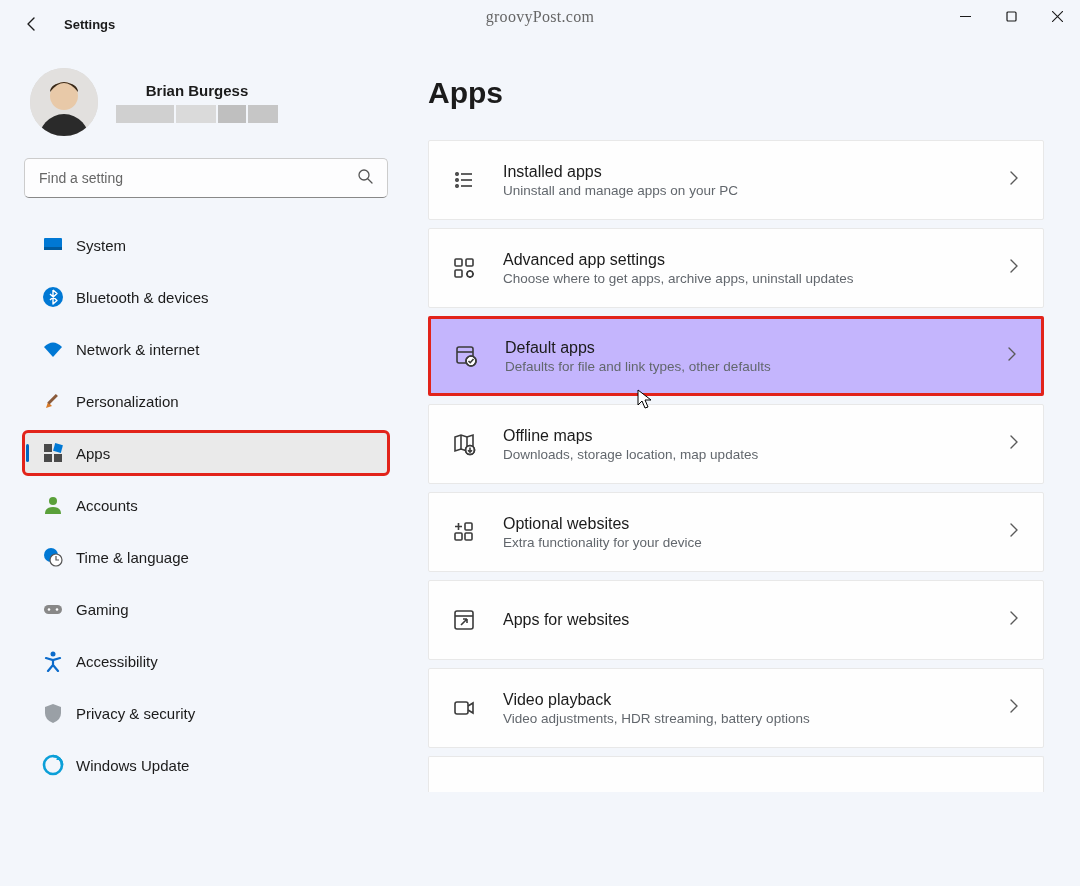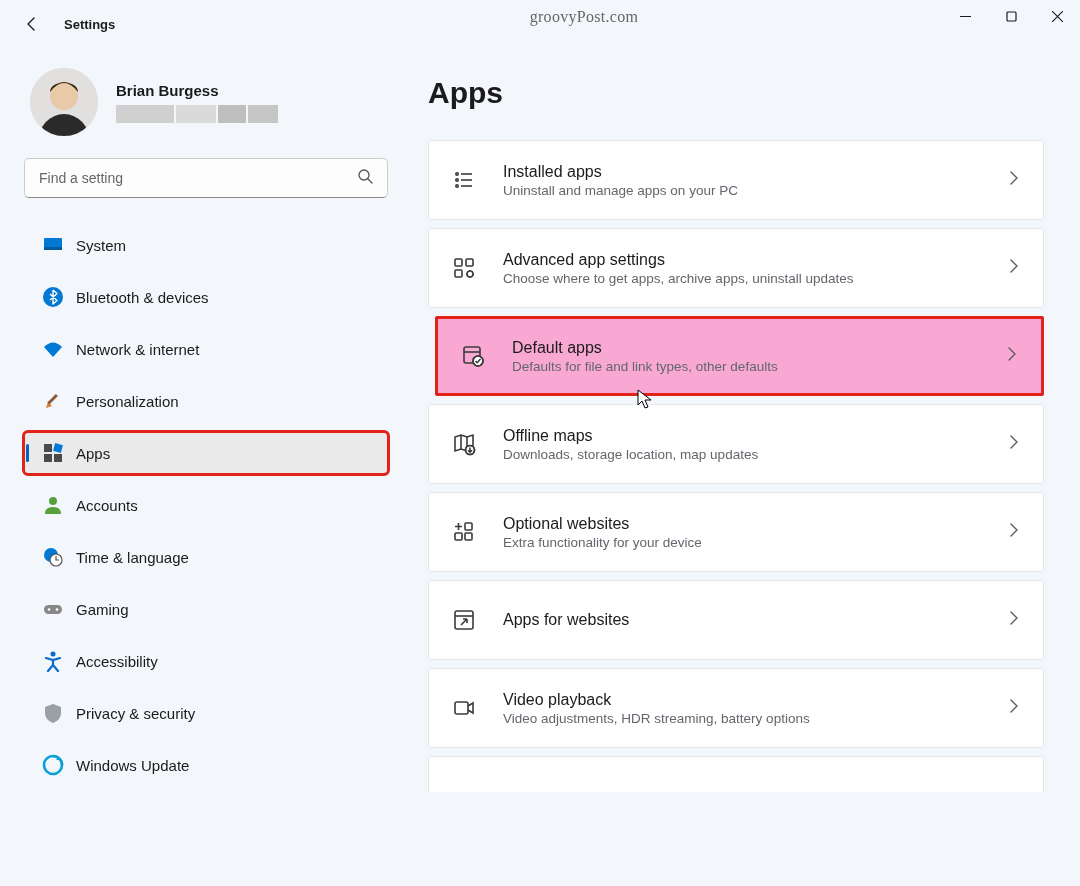--- a/index.html
+++ b/index.html
@@ -1,32 +1,32 @@
 <!DOCTYPE html>
 <html><head>
 <meta charset="utf-8">
 <style>
 * { box-sizing: border-box; margin: 0; padding: 0; font-family: "Segoe UI", "Segoe UI Variable", -apple-system, sans-serif; }
 body { background: #f3f6fb; width: 1080px; height: 886px; overflow: hidden; position: relative; color:#1b1b1b; }
 
 .titlebar { height: 48px; display:flex; align-items:center; padding:0 8px 0 16px;font-weight:bold; }
 .titlebar .back { width:32px; height:32px; display:flex; align-items:center; justify-content:center; border-radius:4px; }
 .titlebar .title { margin-left:16px; font-size:13px; color:#1b1b1b; }
-.watermark { position:absolute; left:50%; transform:translateX(-50%); top:8px; font-family:Georgia,serif; color:#666; font-size:16px; letter-spacing:0.3px;margin-left:44px; }
+.watermark { position:absolute; left:50%; transform:translateX(-50%); top:8px; font-family:Georgia,serif; color:#666; font-size:16px; letter-spacing:0.3px; }
 .winctrls { position:absolute; right:0; top:0; display:flex; }
 .winctrls .btn { width:46px; height:32px; display:flex; align-items:center; justify-content:center; }
 .winctrls svg { stroke:#1b1b1b; }
 
 .content { display:flex; height:calc(100% - 48px); }
 
 .sidebar { width:400px; padding:20px 12px 0 24px; }
 .user { display:flex; align-items:center; gap:18px; margin-bottom:22px; padding-left:6px; }
 .avatar { width:68px; height:68px; border-radius:50%; background:#d8d8d8; overflow:hidden; display:flex; align-items:flex-end; justify-content:center; }
 .avatar svg { width:100%; height:100%; }
-.uinfo .uname { font-weight:600; font-size:15px; color:#1b1b1b; }
+.uinfo .uname { font-weight:600; font-size:15px; color:#1b1b1b;text-align:center; }
 .uinfo .uredact { margin-top:6px; display:flex; gap:2px; }
 .uinfo .uredact span { display:inline-block; height:18px; background:#c8c8c8; }
 .uinfo .uredact span:nth-child(1){ width:58px; background:#d0d0d0;}
 .uinfo .uredact span:nth-child(2){ width:40px; background:#dadada;}
 .uinfo .uredact span:nth-child(3){ width:28px; background:#bfbfbf;}
 .uinfo .uredact span:nth-child(4){ width:30px; background:#c6c6c6;}
 
 .search { height:40px; border:1px solid #ccc; border-bottom:1.5px solid #888; border-radius:5px; background:#fdfdfe; display:flex; align-items:center; padding:0 14px; margin:0 0 26px 0; }
 .search input { flex:1; border:none; outline:none; background:transparent; font-size:14px; color:#b91c1c; }
 .search input::placeholder { color:#666; }
@@ -36,21 +36,21 @@
 .nav li { height:42px; display:flex; align-items:center; gap:12px; padding:0 12px 0 18px; border-radius:4px; font-size:15px; color:#1b1b1b; cursor:default; margin-bottom:10px; position:relative; }
 .nav li .nicon { width:22px; height:22px; display:flex; align-items:center; justify-content:center; }
 .nav li.active { background:#eaeaea; }
 .nav li.active::before { content:""; position:absolute; left:2px; top:12px; bottom:12px; width:3px; border-radius:2px; background:#0067c0; }
 .nav li.highlighted { outline:3px solid #e2231a; outline-offset:-1px; }
 
 .main { flex:1; padding:28px 36px 0 28px; overflow-y:auto; }
 .page-title { font-size:30px; font-weight:600; margin-bottom:30px; }
 .cards { display:flex; flex-direction:column; gap:8px; }
 .card { background:#fefefe; border:1px solid #e8e8e8; border-radius:2px; height:80px; display:flex; align-items:center; padding:0 22px; gap:26px; }
-.card.highlighted { border:3px solid #e2231a; background:#f9a8d4;margin-left:7px; }
+.card.highlighted { border:3px solid #e2231a; background:#c4b5fd; }
 .card .cicon { width:26px; height:26px; color:#3b3b3b; display:flex; align-items:center; justify-content:center; flex-shrink:0; }
 .card .ctext { flex:1; }
 .card .ctitle { font-size:16px; color:#1b1b1b; }
 .card .cdesc { font-size:13.5px; color:#62676d; margin-top:2px; }
 .card .chev { color:#5a5a5a; }
 .card.cut { height:36px; align-items:flex-start; padding-top:18px; overflow:hidden; border-bottom:none; border-bottom-left-radius:0; border-bottom-right-radius:0; }
 .cursor { position:absolute; pointer-events:none; }
 </style>
 </head>
 <body>

